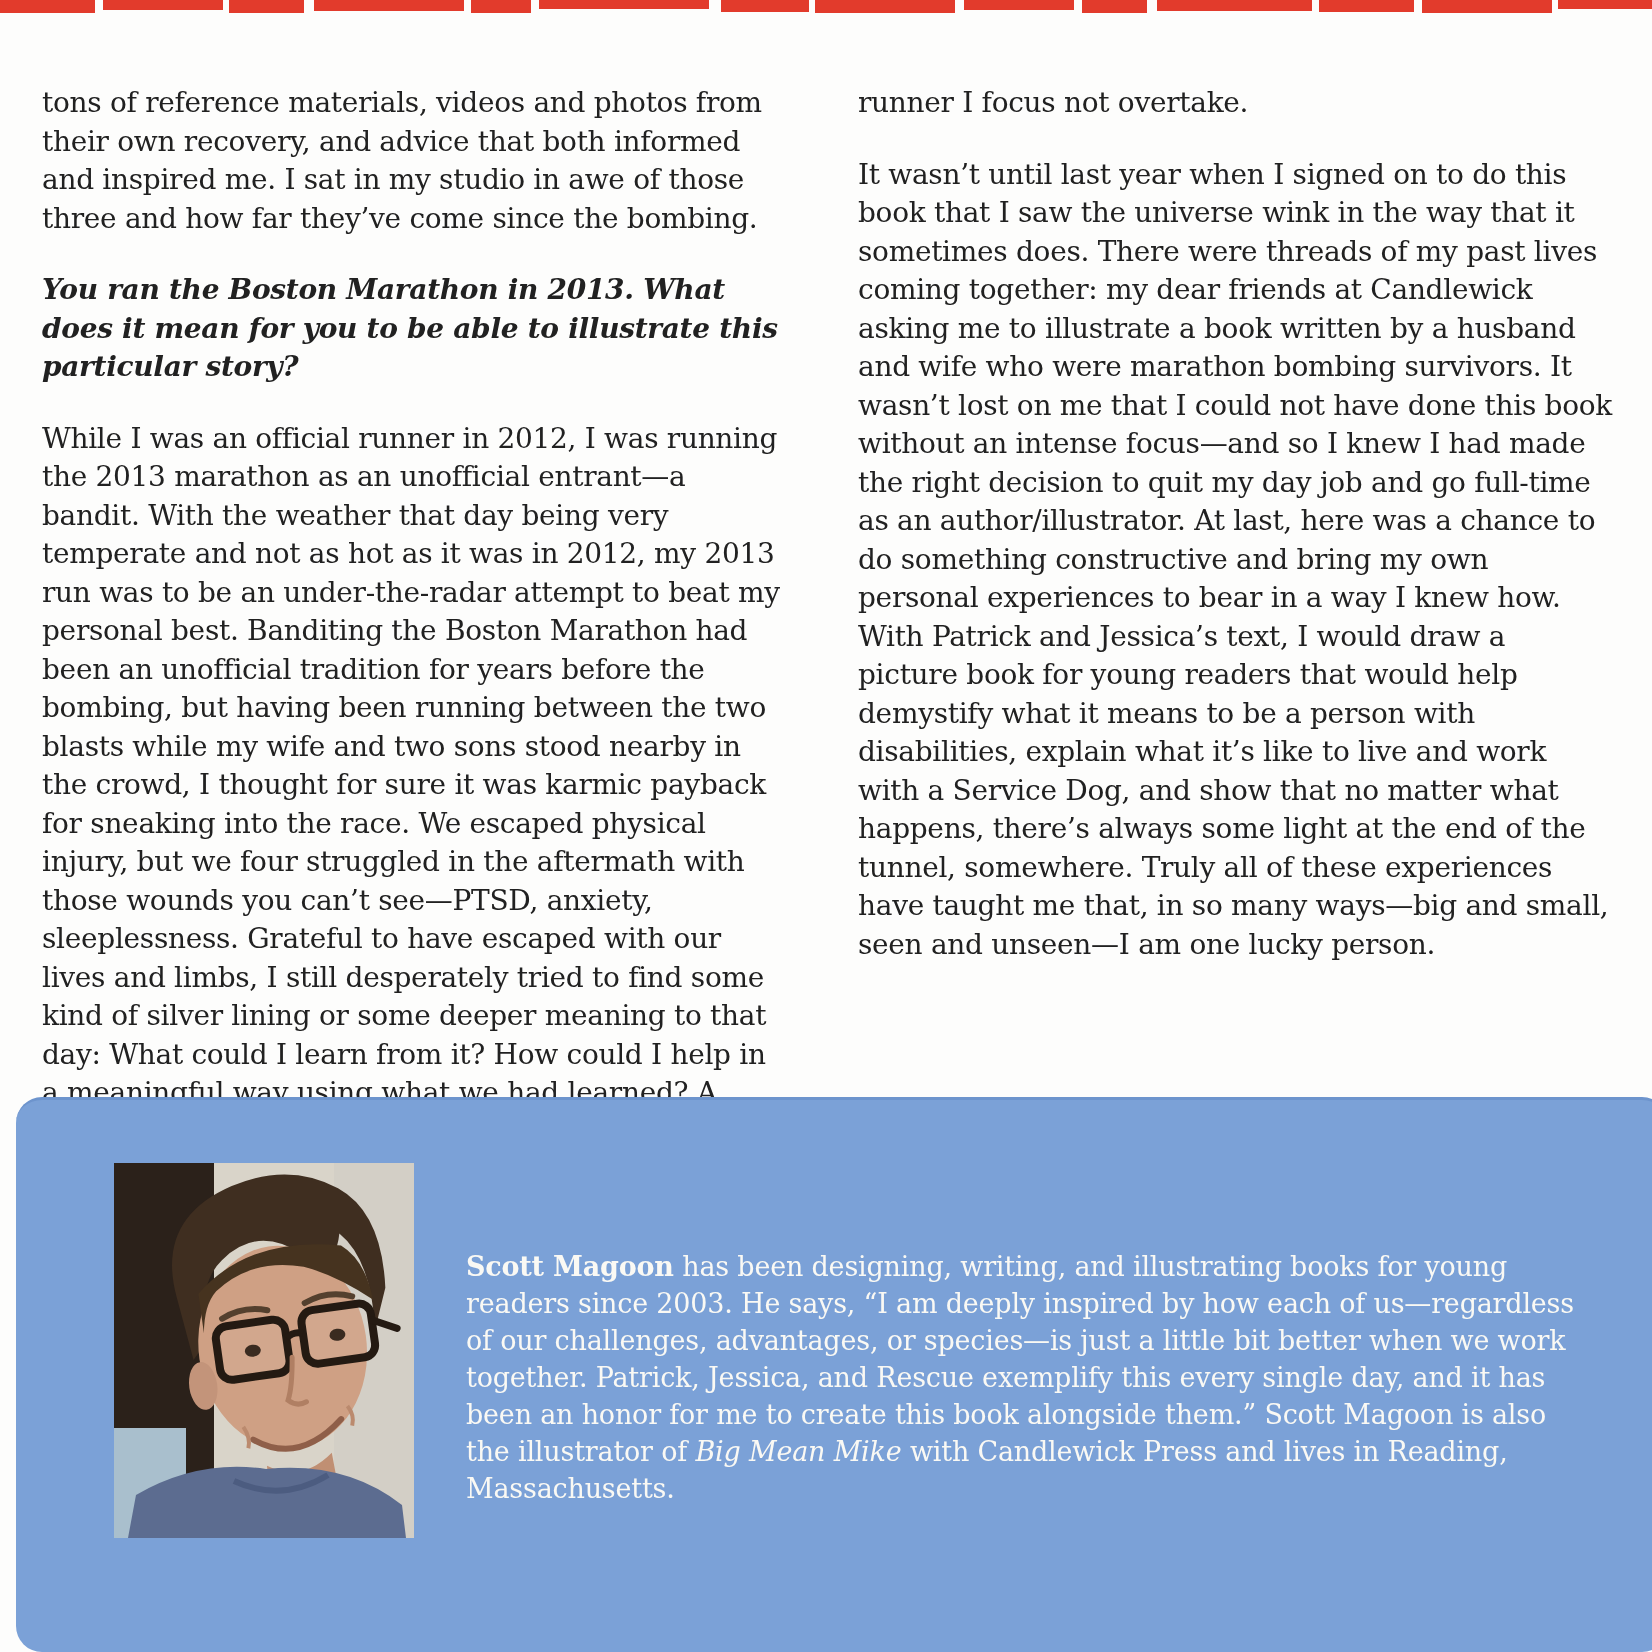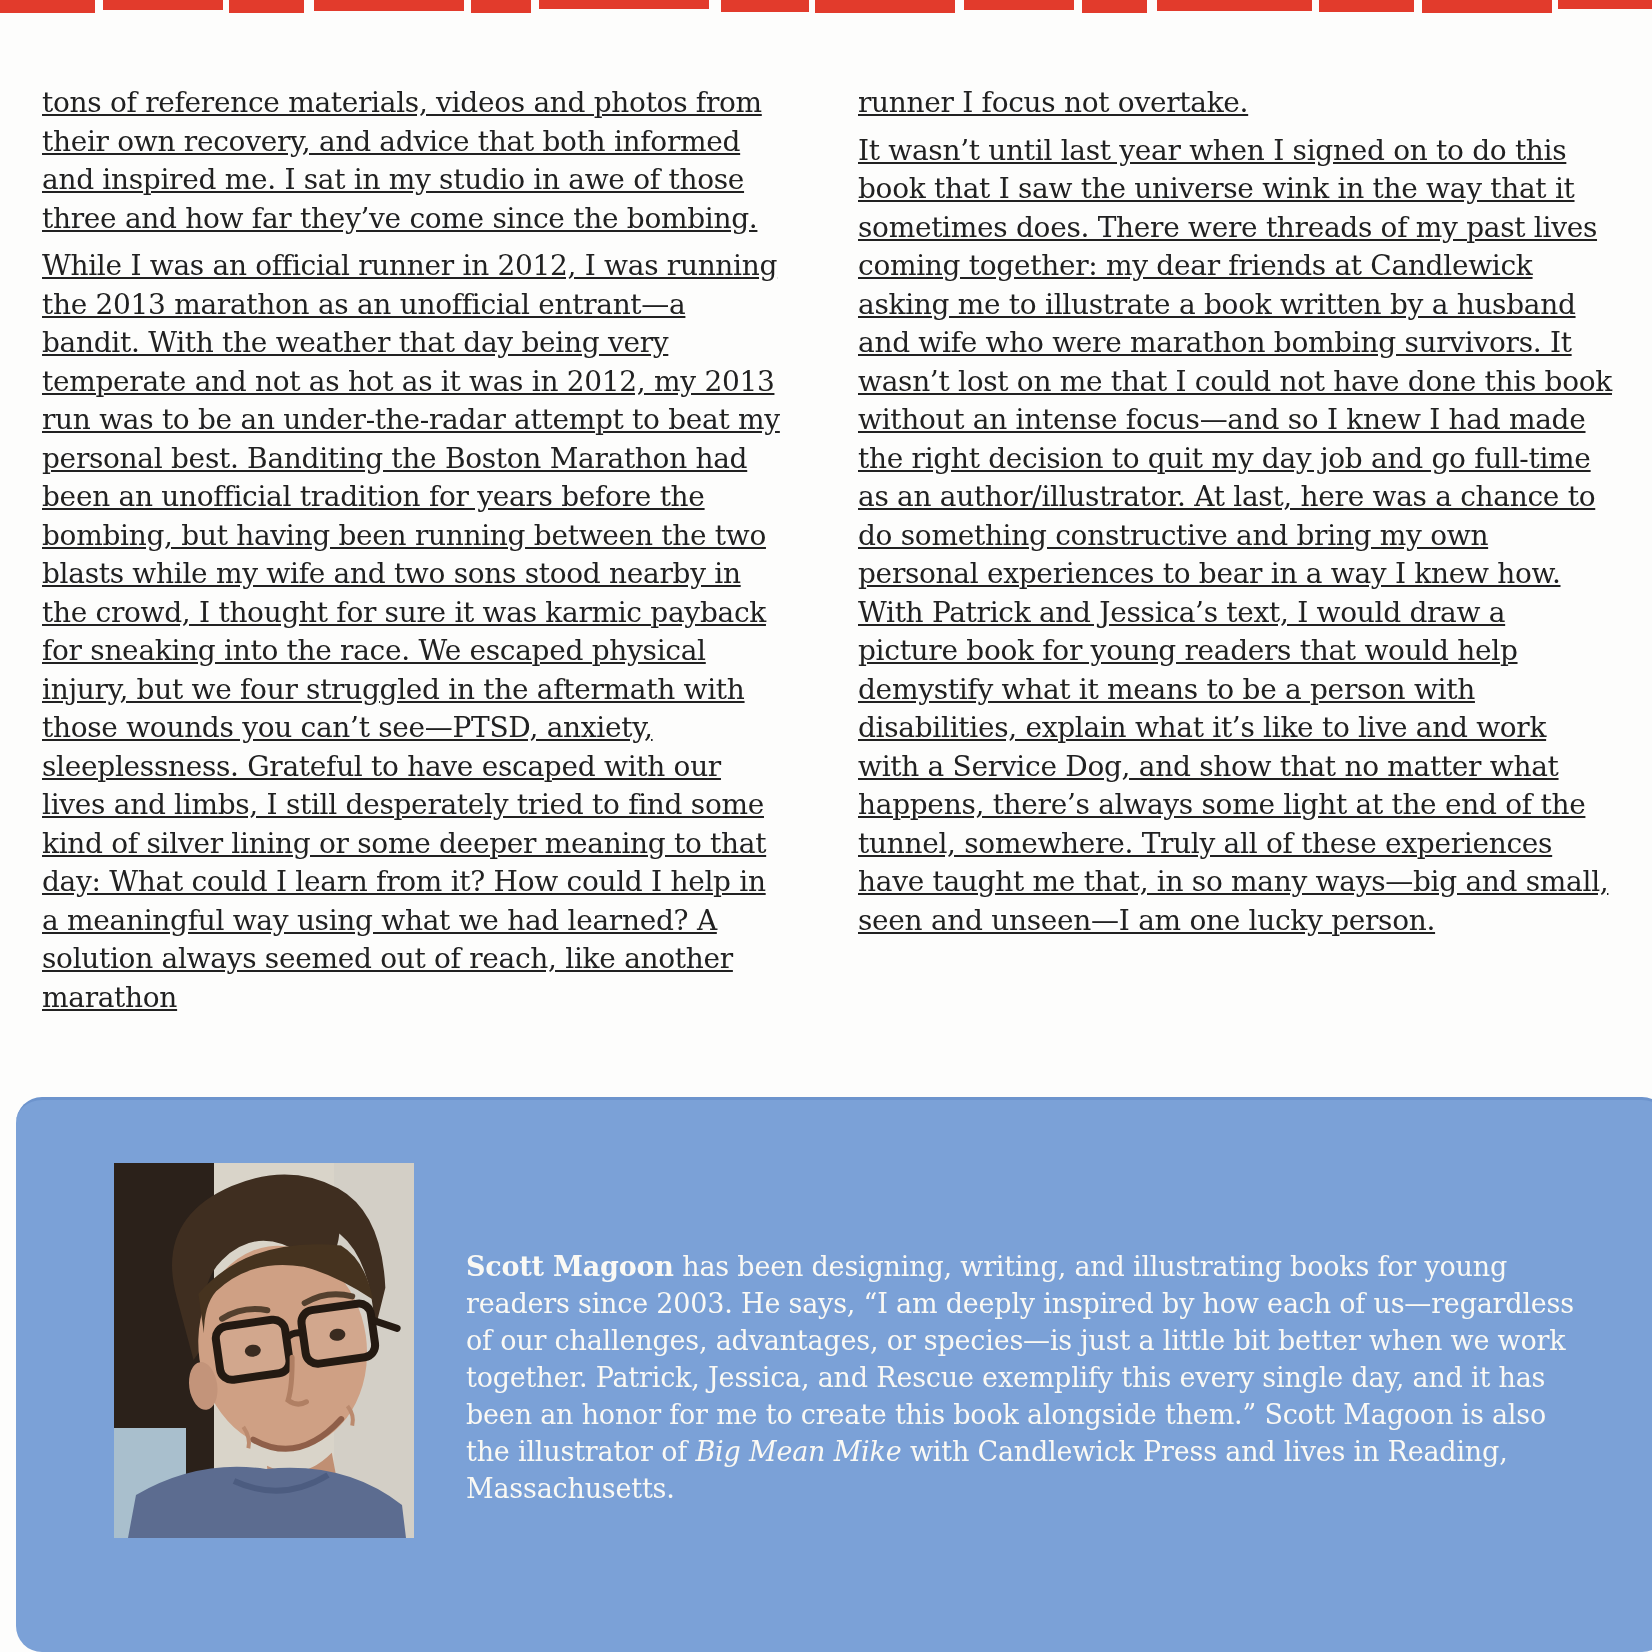--- a/index.html
+++ b/index.html
@@ -16,24 +16,24 @@
   .top-strip{
     position:absolute;top:0;left:0;width:1652px;height:14px;
     display:flex;align-items:flex-start;
   }
   .bar-seg{flex:none;}
   .bar-gap{flex:none;height:0;}
 
   
   .col{
     position:absolute;top:84px;
-    font-size:28px;line-height:38.5px;letter-spacing:-0.3px;text-decoration:underline;
+    font-size:28px;line-height:38.5px;letter-spacing:-0.3px;
   }
   .col p{margin:0;}
-  .col p + p{margin-top:9px;}
+  .col p + p{margin-top:33px;}
   .col-left{left:42px;width:748px;}
   .col-right{left:858px;width:754px;}
   .question{font-weight:bold;font-style:italic;}
 
   
   .bio{
     position:absolute;left:16px;bottom:0;width:1652px;height:555px;
     background:#7ba1d7;border-top:3px solid #6d94cd;box-sizing:border-box;border-radius:26px;
   }
   .bio-photo{
@@ -79,20 +79,21 @@
       <div class="bar-gap" style="width: 7px;"></div>
       <div class="bar-seg" style="width: 95px; height: 12px; background: rgb(226, 59, 44);"></div>
       <div class="bar-gap" style="width: 8px;"></div>
       <div class="bar-seg" style="width: 130px; height: 13px; background: rgb(226, 59, 44);"></div>
       <div class="bar-gap" style="width: 6px;"></div>
       <div class="bar-seg" style="width: 94px; height: 9px; background: rgb(226, 59, 44);"></div>
     </div>
 
   <div class="col col-left">
     <p>tons of reference materials, videos and photos from their own recovery, and advice that both informed and inspired me. I sat in my studio in awe of those three and how far they’ve come since the bombing.</p>
+    <p class="question">You ran the Boston Marathon in 2013. What does it mean for you to be able to illustrate this particular story?</p>
     <p>While I was an official runner in 2012, I was running the 2013 marathon as an unofficial entrant—a bandit. With the weather that day being very temperate and not as hot as it was in 2012, my 2013 run was to be an under-the-radar attempt to beat my personal best. Banditing the Boston Marathon had been an unofficial tradition for years before the bombing, but having been running between the two blasts while my wife and two sons stood nearby in the crowd, I thought for sure it was karmic payback for sneaking into the race. We escaped physical injury, but we four struggled in the aftermath with those wounds you can’t see—PTSD, anxiety, sleeplessness. Grateful to have escaped with our lives and limbs, I still desperately tried to find some kind of silver lining or some deeper meaning to that day: What could I learn from it? How could I help in a meaningful way using what we had learned? A solution always seemed out of reach, like another marathon</p>
   </div>
 
   <div class="col col-right">
     <p>runner I focus not overtake.</p>
     <p>It wasn’t until last year when I signed on to do this book that I saw the universe wink in the way that it sometimes does. There were threads of my past lives coming together: my dear friends at Candlewick asking me to illustrate a book written by a husband and wife who were marathon bombing survivors. It wasn’t lost on me that I could not have done this book without an intense focus—and so I knew I had made the right decision to quit my day job and go full-time as an author/illustrator. At last, here was a chance to do something constructive and bring my own personal experiences to bear in a way I knew how. With Patrick and Jessica’s text, I would draw a picture book for young readers that would help demystify what it means to be a person with disabilities, explain what it’s like to live and work with a Service Dog, and show that no matter what happens, there’s always some light at the end of the tunnel, somewhere. Truly all of these experiences have taught me that, in so many ways—big and small, seen and unseen—I am one lucky person.</p>
   </div>
 
   <section class="bio" style="background: rgb(123, 161, 215);">
 

